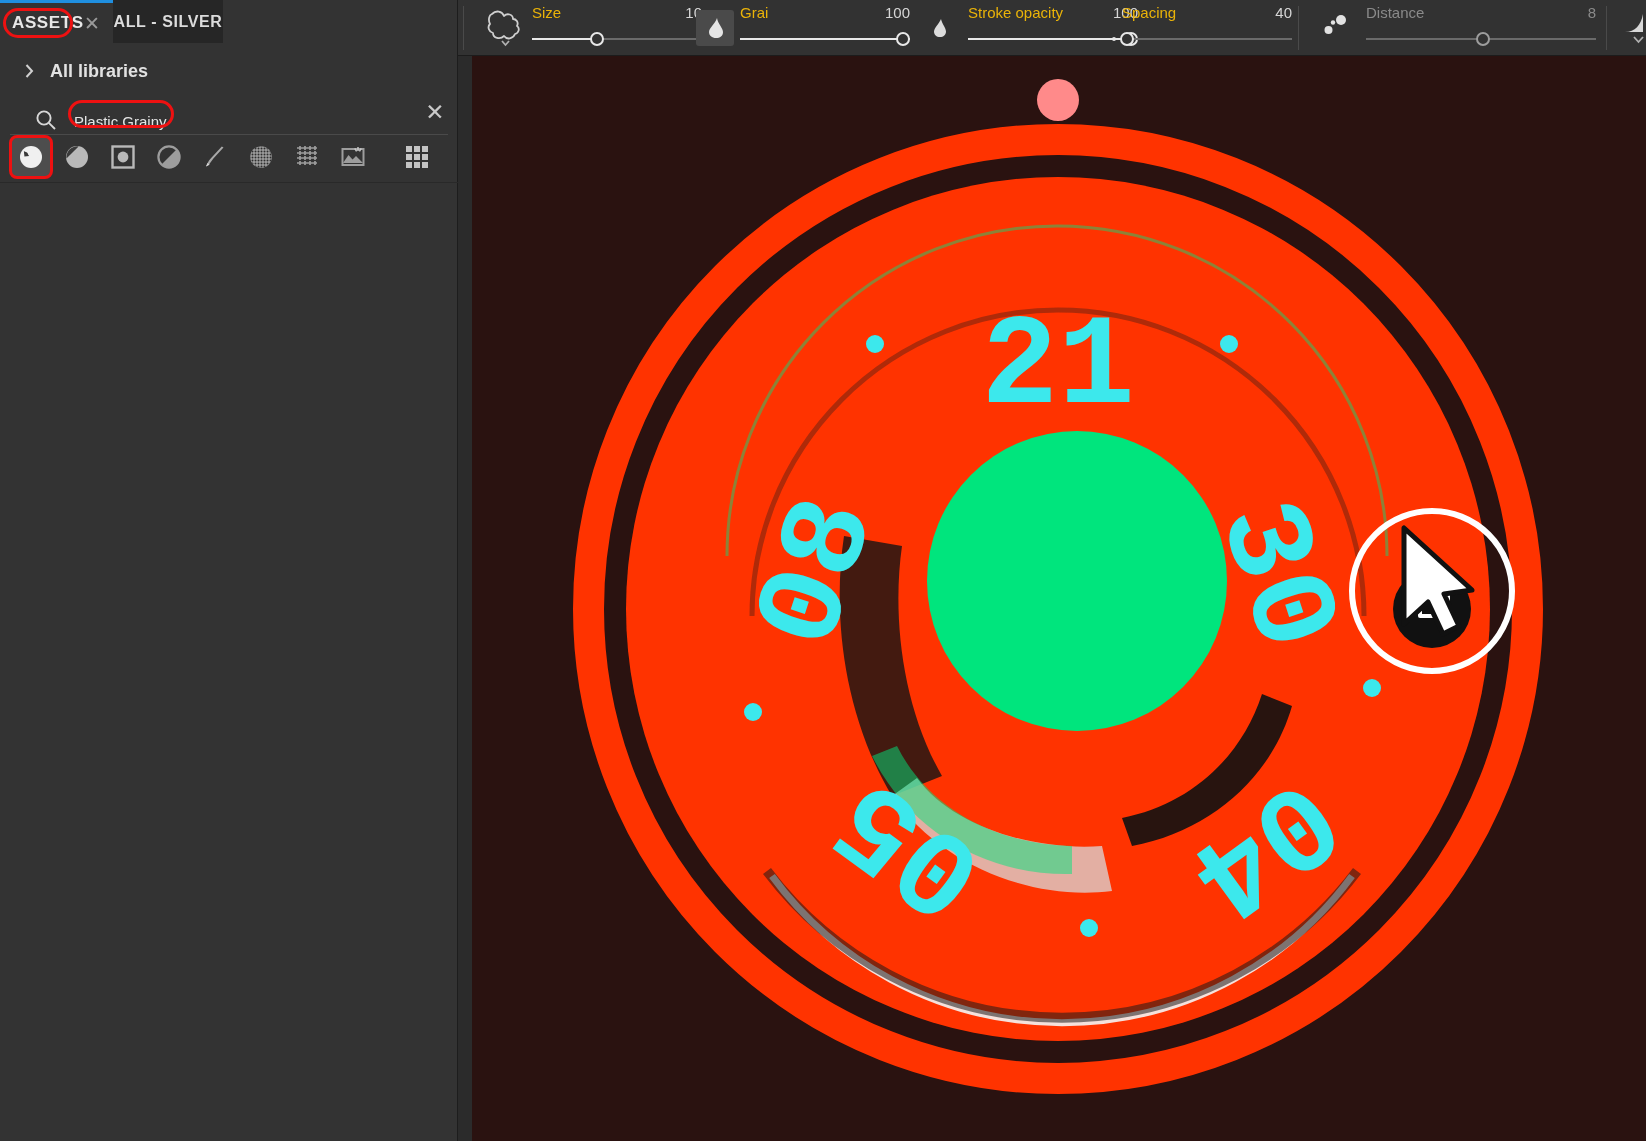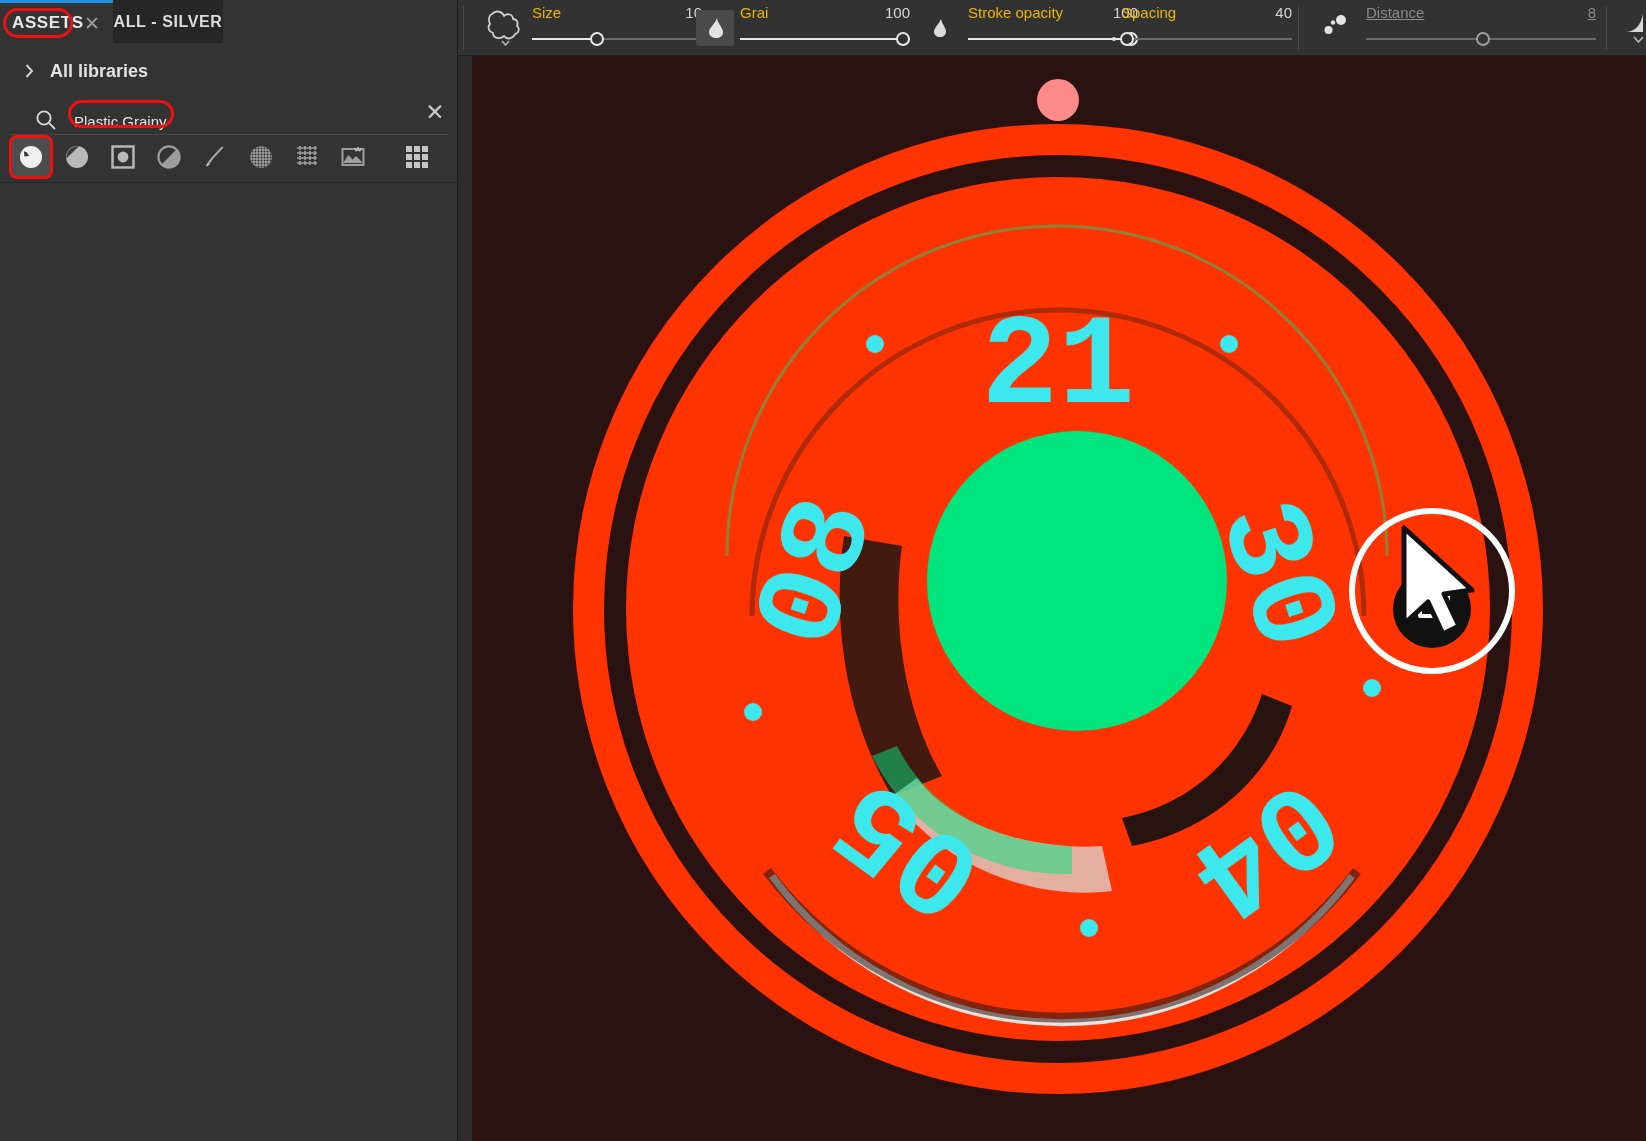--- a/index.html
+++ b/index.html
@@ -159,21 +159,21 @@
 
   .ctl { position: absolute; top: 0; height: 56px; }
   .ctl-label {
     position: absolute; top: 4px; left: 0;
     color: #eab308; font-size: 15px; white-space: nowrap;
   }
   .ctl-value {
     position: absolute; top: 4px; right: 0;
     color: #d6d6d6; font-size: 15px;
   }
-  .ctl-label.dim, .ctl-value.dim { color: #8a8a8a; text-decoration: underline; }
+  .ctl-label.dim, .ctl-value.dim { color: #8a8a8a; }
   .slider {
     position: absolute; top: 32px; left: 0; height: 14px;
   }
   .slider-track {
     position: absolute; top: 6px; left: 0; height: 2px; width: 100%;
     background: #6a6a6a;
   }
   .slider-track.filled { background: #e8e8e8; }
   .slider-knob {
     position: absolute; top: 0; width: 14px; height: 14px;

